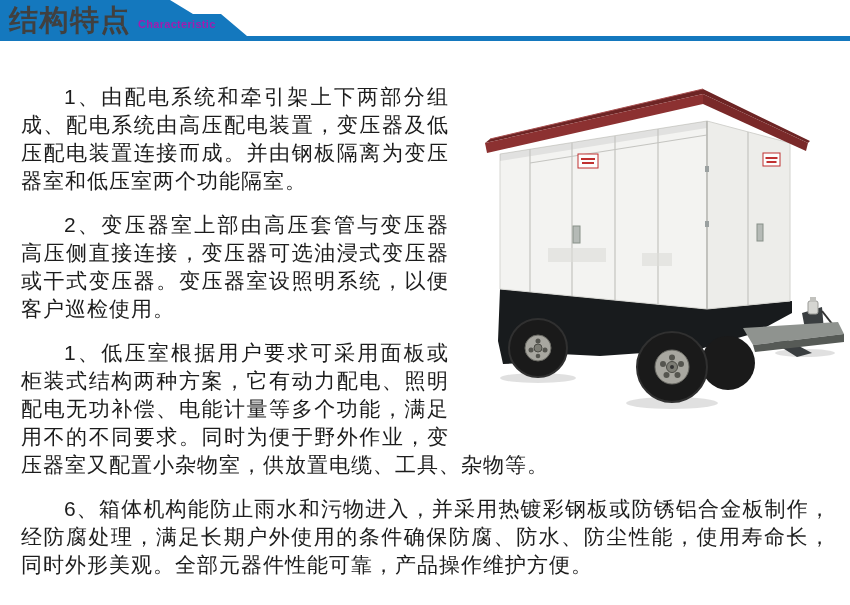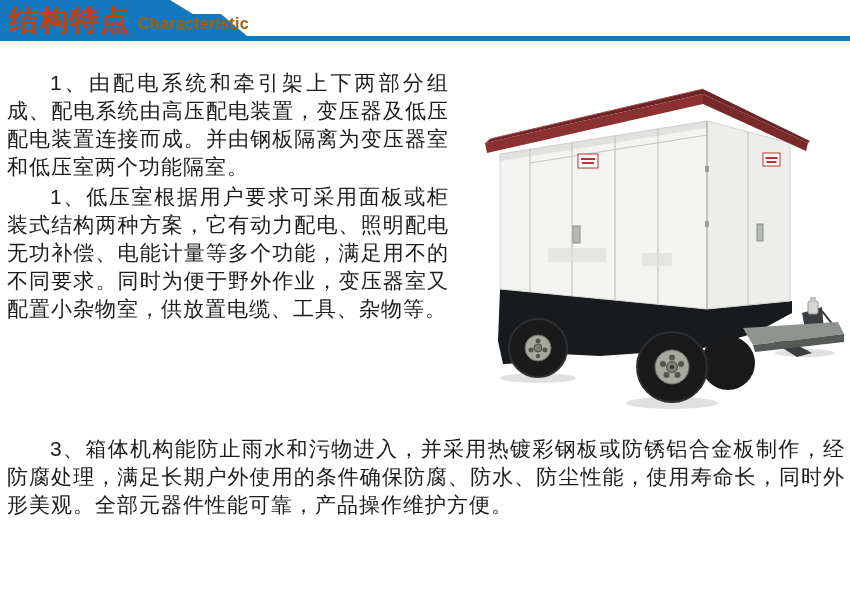--- a/index.html
+++ b/index.html
@@ -25,35 +25,35 @@
     background:var(--paper);
     font-family:"Liberation Sans","DejaVu Sans",sans-serif;
     color:var(--ink);
     overflow:hidden;
   }
   
   .ribbon{position:relative;width:850px;height:42px;}
   .ribbon svg{display:block;}
   .ribbon-title-zh{
     position:absolute;left:9px;top:2px;
-    font-size:29px;font-weight:700;color:#c2410c;letter-spacing:1.5px;
+    font-size:29px;font-weight:700;color:#404040;letter-spacing:1.5px;
     line-height:36px;white-space:nowrap;
   }
   .ribbon-title-en{
     position:absolute;left:138px;top:13px;
-    font-size:16px;font-weight:600;color:#a16207;letter-spacing:.3px;
+    font-size:11px;font-weight:600;color:#a21caf;letter-spacing:.3px;
     line-height:22px;white-space:nowrap;
   }
   
   .content{
     padding:25px 3px 0 5px;
     font-size:21px;line-height:28px;letter-spacing:1px;
     text-align:justify;
   }
-  .content p{margin:2px;text-indent:43px;}
+  .content p{margin:16px;text-indent:43px;}
   .content p.wide{clear:both;}
   
   .product-figure{
     float:right;
     width:392px;height:358px;
     margin:4px 0 6px 6px;
   }
   .product-figure svg{display:block;}
   .roof-front{fill:var(--roof);}
   .roof-right{fill:var(--roof-side);}
@@ -169,17 +169,18 @@
         <rect x="250" y="150" width="4" height="6" fill="#9aa0a0"></rect>
 
         <polygon class="roof-top" points="35,68 248,18 355,70 353,72 248,23 30,72"></polygon>
         <line class="roof-ridge" x1="35" y1="68" x2="248" y2="18"></line>
         <polygon class="roof-front" points="30,72 248,23 248,33 32,82"></polygon>
         <polygon class="roof-right" points="248,23 353,72 351,80 248,33"></polygon>
       </svg>
     </div>
 
     <p>1、由配电系统和牵引架上下两部分组成、配电系统由高压配电装置，变压器及低压配电装置连接而成。并由钢板隔离为变压器室和低压室两个功能隔室。</p>
+    <p>2、变压器室上部由高压套管与变压器高压侧直接连接，变压器可选油浸式变压器或干式变压器。变压器室设照明系统，以便客户巡检使用。</p>
     <p>1、低压室根据用户要求可采用面板或柜装式结构两种方案，它有动力配电、照明配电无功补偿、电能计量等多个功能，满足用不的不同要求。同时为便于野外作业，变压器室又配置小杂物室，供放置电缆、工具、杂物等。</p>
-    <p class="wide">3、箱体机构能防止雨水和污物进入，并采用热镀彩钢板或防锈铝合金板制作，经防腐处理，满足长期户外使用的条件确保防腐、防水、防尘性能，使用寿命长，同时外形美观。全部元器件性能可靠，产品操作维护方便。</p>
+    <p class="wide">6、箱体机构能防止雨水和污物进入，并采用热镀彩钢板或防锈铝合金板制作，经防腐处理，满足长期户外使用的条件确保防腐、防水、防尘性能，使用寿命长，同时外形美观。全部元器件性能可靠，产品操作维护方便。</p>
   </div>
 
 </div>
 
 </body></html>

